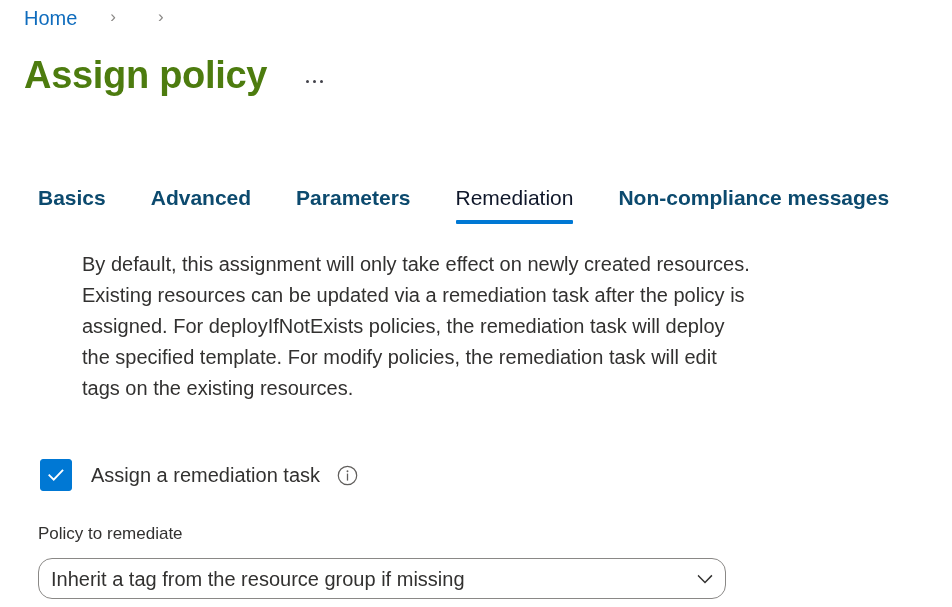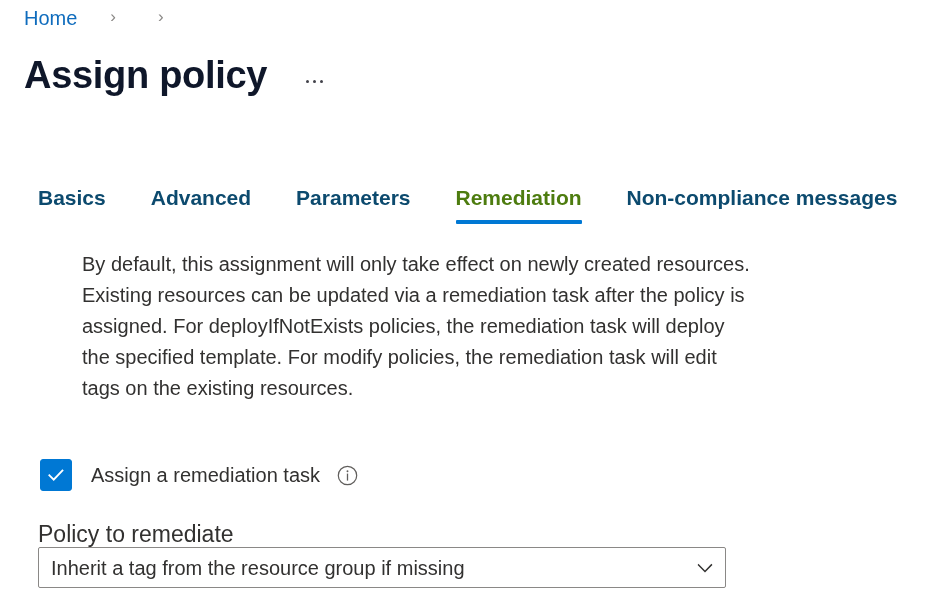--- a/index.html
+++ b/index.html
@@ -49,21 +49,21 @@
     position: absolute;
     left: 24px;
     top: 50px;
     display: flex;
     align-items: center;
     height: 50px;
   }
   .page-title {
     font-size: 38px;
     font-weight: 600;
-    color: #0f172a;
+    color: #4d7c0f;
     letter-spacing: -0.3px;
     line-height: 48px;
     margin: 0;
     white-space: nowrap;
   }
   .more-btn {
     margin-left: 30px;
     width: 34px;
     height: 30px;
     display: flex;
@@ -97,22 +97,22 @@
     font-size: 21px;
     line-height: 28px;
     color: #0c4a6e;
     cursor: pointer;
     padding: 0 0 12px 0;
     margin-right: 45px;
     font-weight: 700;
   }
   .tab:last-child { margin-right: 0; }
   .tab.active {
-    font-weight: 700;
-    color: #4d7c0f;
+    font-weight: 400;
+    color: #0f172a;
   }
   .tab.active::after {
     content: "";
     position: absolute;
     left: 0;
     right: 0;
     bottom: 0;
     height: 4px;
     background: #0078d4;
     border-radius: 1px;
@@ -177,32 +177,32 @@
   }
 
   
   .field {
     position: absolute;
     left: 38px;
     top: 521px;
     width: 688px;
   }
   .field-label {
-    font-size: 23px;
+    font-size: 17px;
     line-height: 26px;
     color: #323130;
     display: block;
-    margin-bottom: 0;
+    margin-bottom: 11px;
   }
   .select-box {
     position: relative;
     width: 688px;
     height: 41px;
     border: 1px solid #8a8886;
-    border-radius: 2px;
+    border-radius: 14px;
     background: #ffffff;
     box-sizing: border-box;
     display: flex;
     align-items: center;
     cursor: pointer;
   }
   .select-value {
     font-size: 20px;
     line-height: 26px;
     color: #323130;

